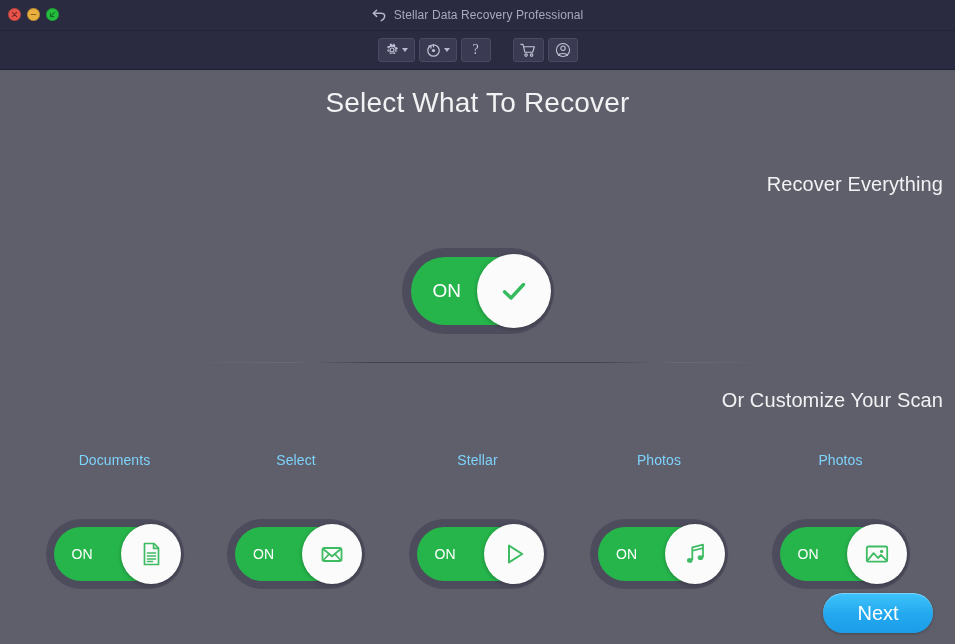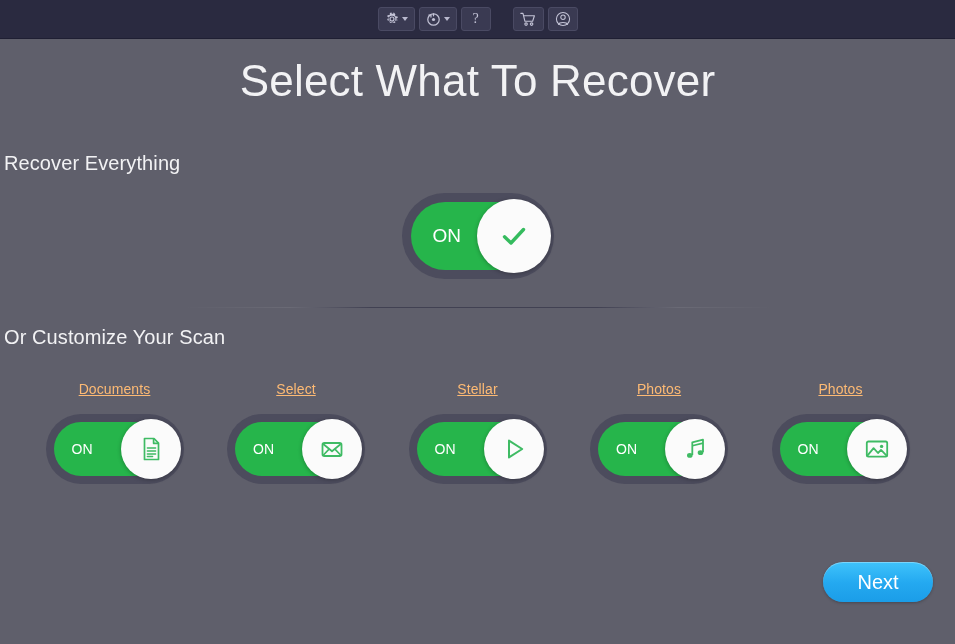--- a/index.html
+++ b/index.html
@@ -116,51 +116,52 @@
 
   
   .content {
     position: relative;
     height: 575px;
     background: #5f5f6b;
   }
 
   .page-title {
     text-align: center;
-    font-size: 44px;
+    font-size: 28px;
     font-weight: 400;
     color: #f2f2f4;
     margin: 0;
     padding-top: 17px;
     letter-spacing: .2px;
   }
 
   .section-title {
-    text-align: left;
+    text-align: right;
     font-size: 20px;
     font-weight: 400;
     color: #f2f2f4;
-    margin: 4px;
+    margin: 12px;
     padding-top: 42px;
     letter-spacing: .1px;
   }
 
   
   .master-toggle-wrap {
     display: flex;
     justify-content: center;
     margin-top: 18px;
   }
   .toggle {
     position: relative;
     background: #4c4c5d;
     border-radius: 999px;
     display: flex;
     align-items: center;
     box-sizing: border-box;
+    margin-top: 34px;
   }
   .toggle-lg {
     width: 152px;
     height: 86px;
     padding: 9px;
   }
   .toggle-pill {
     background: #26b54b;
     border-radius: 999px;
     display: flex;
@@ -214,24 +215,23 @@
     padding: 28px 42px 0 42px;
   }
   .category {
     width: 145px;
     display: flex;
     flex-direction: column;
     align-items: center;
   }
   .cat-label {
     font-size: 14px;
-    color: #fdba74;
+    color: #7dd3fc;
     margin-bottom: 17px;
     letter-spacing: .1px;
-    text-decoration: underline;
   }
   .toggle-sm {
     width: 138px;
     height: 70px;
     padding: 8px;
   }
   .toggle-sm .toggle-pill {
     width: 100%;
     height: 54px;
     padding-left: 18px;
@@ -262,20 +262,47 @@
     font-family: "Liberation Sans", sans-serif;
     box-shadow: 0 1px 3px rgba(0,0,0,0.25), inset 0 1px 0 rgba(255,255,255,0.30);
     cursor: default;
   }
 </style>
 </head>
 <body>
 
 <div class="app-window">
 
+  <div class="titlebar">
+    <div class="traffic-lights">
+      <div class="tl tl-close">
+        <svg width="7" height="7" viewBox="0 0 7 7">
+          <path d="M1.3 1.3 L5.7 5.7 M5.7 1.3 L1.3 5.7" stroke="rgba(90,20,20,.75)" stroke-width="1.2" stroke-linecap="round"></path>
+        </svg>
+      </div>
+      <div class="tl tl-min">
+        <svg width="7" height="7" viewBox="0 0 7 7">
+          <path d="M1.2 3.5 L5.8 3.5" stroke="rgba(110,70,10,.75)" stroke-width="1.2" stroke-linecap="round"></path>
+        </svg>
+      </div>
+      <div class="tl tl-zoom">
+        <svg width="7" height="7" viewBox="0 0 7 7">
+          <path d="M1.4 5.6 L5.6 1.4 M1.4 2.0 L1.4 5.6 L5.0 5.6" stroke="rgba(10,80,25,.7)" stroke-width="1.1" stroke-linecap="round" fill="none"></path>
+        </svg>
+      </div>
+    </div>
+
+    <div class="title-center">
+      <svg class="title-back-icon" width="15" height="13" viewBox="0 0 15 13">
+        <path d="M4.6 1.2 L1.3 4.3 L4.6 7.4" fill="none" stroke="#b5b5c8" stroke-width="1.5" stroke-linecap="round" stroke-linejoin="round"></path>
+        <path d="M1.6 4.3 L9.4 4.3 C12.2 4.3 13.3 6.1 12.4 8.4 C11.9 9.8 10.6 11 9.2 11.6" fill="none" stroke="#b5b5c8" stroke-width="1.5" stroke-linecap="round"></path>
+      </svg>
+      <span class="title-text">Stellar Data Recovery Professional</span>
+    </div>
+  </div>
 
   <div class="toolbar">
     <div class="tb-group">
 
       <div class="tb-btn">
         <svg width="14" height="14" viewBox="0 0 16 16">
           <path fill="#c3c3d6" d="M8 5.1A2.9 2.9 0 1 0 8 10.9 2.9 2.9 0 0 0 8 5.1zm0 4.5A1.6 1.6 0 1 1 8 6.4a1.6 1.6 0 0 1 0 3.2z"></path>
           <path fill="#c3c3d6" d="M14.3 9.1l-1.2-.3a5.2 5.2 0 0 0 0-1.6l1.2-.3a.4.4 0 0 0 .3-.5l-.4-1.3a.4.4 0 0 0-.5-.3l-1.2.4a5.2 5.2 0 0 0-1.1-1.1l.4-1.2a.4.4 0 0 0-.3-.5L10.2.6a.4.4 0 0 0-.5.3l-.3 1.2a5.2 5.2 0 0 0-1.6 0L7.5.9a.4.4 0 0 0-.5-.3L5.7 1a.4.4 0 0 0-.3.5l.4 1.2a5.2 5.2 0 0 0-1.1 1.1l-1.2-.4a.4.4 0 0 0-.5.3l-.4 1.3a.4.4 0 0 0 .3.5l1.2.3a5.2 5.2 0 0 0 0 1.6l-1.2.3a.4.4 0 0 0-.3.5l.4 1.3a.4.4 0 0 0 .5.3l1.2-.4a5.2 5.2 0 0 0 1.1 1.1l-.4 1.2a.4.4 0 0 0 .3.5l1.3.4a.4.4 0 0 0 .5-.3l.3-1.2a5.2 5.2 0 0 0 1.6 0l.3 1.2a.4.4 0 0 0 .5.3l1.3-.4a.4.4 0 0 0 .3-.5l-.4-1.2a5.2 5.2 0 0 0 1.1-1.1l1.2.4a.4.4 0 0 0 .5-.3l.4-1.3a.4.4 0 0 0-.3-.5zM8 11.8A3.8 3.8 0 1 1 8 4.2a3.8 3.8 0 0 1 0 7.6z"></path>
         </svg>
         <span class="caret"></span>

